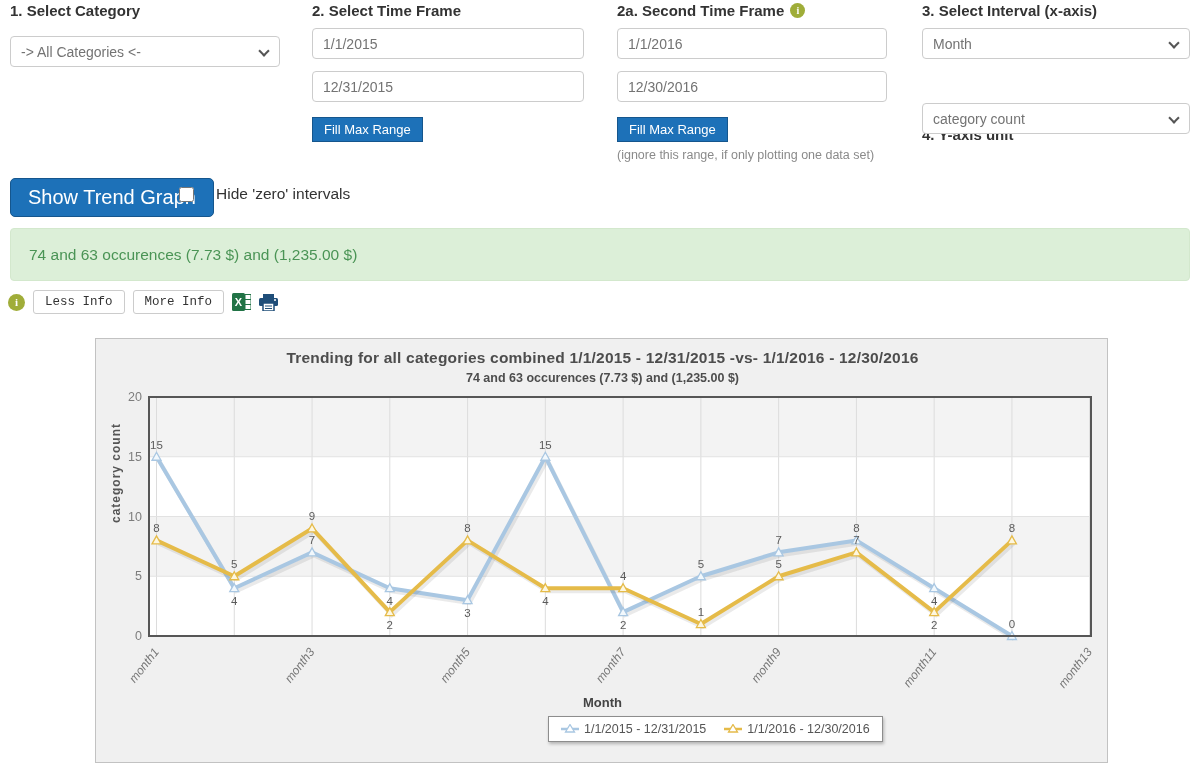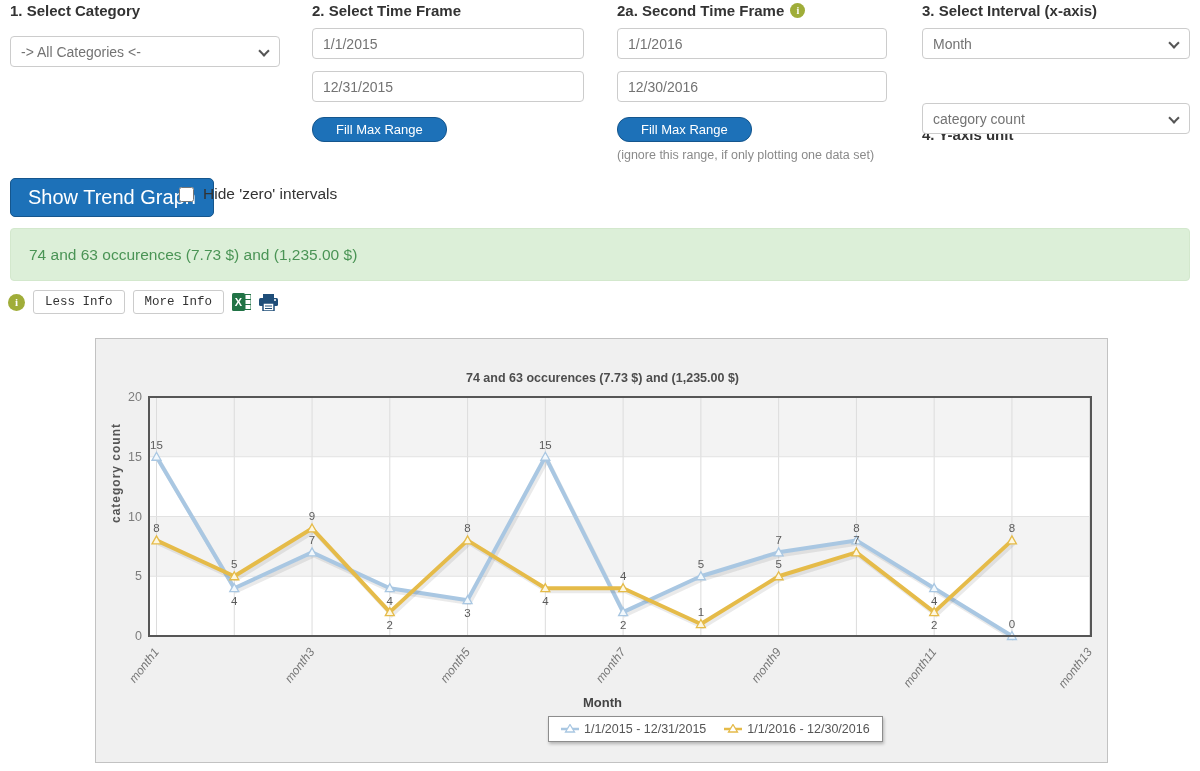--- a/index.html
+++ b/index.html
@@ -5,24 +5,24 @@
   * { margin:0; padding:0; box-sizing:border-box; }
   html,body { width:1200px; height:771px; background:#fff; font-family:"Liberation Sans", sans-serif; position:relative; overflow:hidden; }
   .abs { position:absolute; }
 
   
   .col-head { font-size:15px; font-weight:bold; color:#333; display:flex; align-items:center; gap:6px; }
   .field { border:1px solid #ccc; border-radius:4px; background:#fff; color:#737373; font-size:14px; font-family:"Liberation Sans",sans-serif; padding:5px 10px; width:100%; height:31px; }
   .sel-wrap { position:absolute; width:100%; }
   select.field { appearance:none; -webkit-appearance:none; width:100%; }
   .chev { position:absolute; right:12px; top:11px; width:8px; height:8px; border-right:2px solid #555; border-bottom:2px solid #555; transform:rotate(45deg); pointer-events:none; }
-  .btn-blue { background:#1d71b8; border:1px solid #15568d; color:#fff; border-radius:12px; font-size:13px; font-family:"Liberation Sans",sans-serif; padding:4px 23px; cursor:pointer; }
+  .btn-blue { background:#1d71b8; border:1px solid #15568d; color:#fff; border-radius:0; font-size:13px; font-family:"Liberation Sans",sans-serif; padding:4px 11px; cursor:pointer; }
   .btn-big { font-size:20px; padding:7px 17px; border-radius:5px; }
   .note { font-size:12.5px; color:#8a8a8a; }
-  .chk-row { display:flex; align-items:center; gap:9px; font-size:15.5px; color:#333; }
+  .chk-row { display:flex; align-items:center; gap:22px; font-size:15.5px; color:#333; }
   .chk-row input { width:15px; height:15px; }
 
   
   .alert { background:#dcefd8; border:1px solid #d3e8cd; border-radius:4px; color:#4a9455; font-size:15.5px; display:flex; align-items:center; padding-left:18px; }
 
   
   .mini-btn { background:#fff; border:1px solid #ccc; border-radius:3px; color:#333; font-size:12.5px; font-family:Liberation Mono, monospace; padding:3px 11px; height:24px; cursor:pointer; }
   .info-circle { width:17px; height:17px; border-radius:50%; background:#a0ad39; color:#fff; font-size:11px; font-weight:bold; display:flex; align-items:center; justify-content:center; font-family:"Liberation Serif",serif; }
   .info-circle.small { width:15px; height:15px; font-size:10px; background:#9fad38; }
 
@@ -109,20 +109,21 @@
     <rect x="4" y="0" width="11" height="4" fill="#1f4e79"></rect>
     <rect x="0" y="4" width="19" height="8" rx="1.5" fill="#1f4e79"></rect>
     <circle cx="16" cy="6" r="1" fill="#fff"></circle>
     <rect x="4" y="9" width="11" height="8" fill="#fff" stroke="#1f4e79" stroke-width="1.5"></rect>
     <line x1="6" y1="12" x2="13" y2="12" stroke="#1f4e79" stroke-width="1"></line>
     <line x1="6" y1="14.5" x2="13" y2="14.5" stroke="#1f4e79" stroke-width="1"></line>
   </svg>
 </div>
 
 <div class="panel abs">
+  <div class="chart-title">Trending for all categories combined 1/1/2015 - 12/31/2015 -vs- 1/1/2016 - 12/30/2016</div>
   <div class="chart-subtitle">74 and 63 occurences (7.73 $) and (1,235.00 $)</div>
   <svg id="plot-svg" width="1013" height="425" viewBox="0 0 1013 425" style="position:absolute; left:0; top:0;">
       <rect x="53" y="58" width="942" height="239" fill="#fff"></rect>
       <rect x="53" y="58" width="942" height="59.75" fill="#f3f3f3"></rect>
       <rect x="53" y="177.5" width="942" height="59.75" fill="#f3f3f3"></rect>
       <line x1="60.5" y1="58" x2="60.5" y2="297" stroke="#dcdcdc" stroke-width="1"></line>
       <line x1="138.26666666666665" y1="58" x2="138.26666666666665" y2="297" stroke="#dcdcdc" stroke-width="1"></line>
       <line x1="216.03333333333333" y1="58" x2="216.03333333333333" y2="297" stroke="#dcdcdc" stroke-width="1"></line>
       <line x1="293.80000000000007" y1="58" x2="293.80000000000007" y2="297" stroke="#dcdcdc" stroke-width="1"></line>
       <line x1="371.56666666666666" y1="58" x2="371.56666666666666" y2="297" stroke="#dcdcdc" stroke-width="1"></line>

